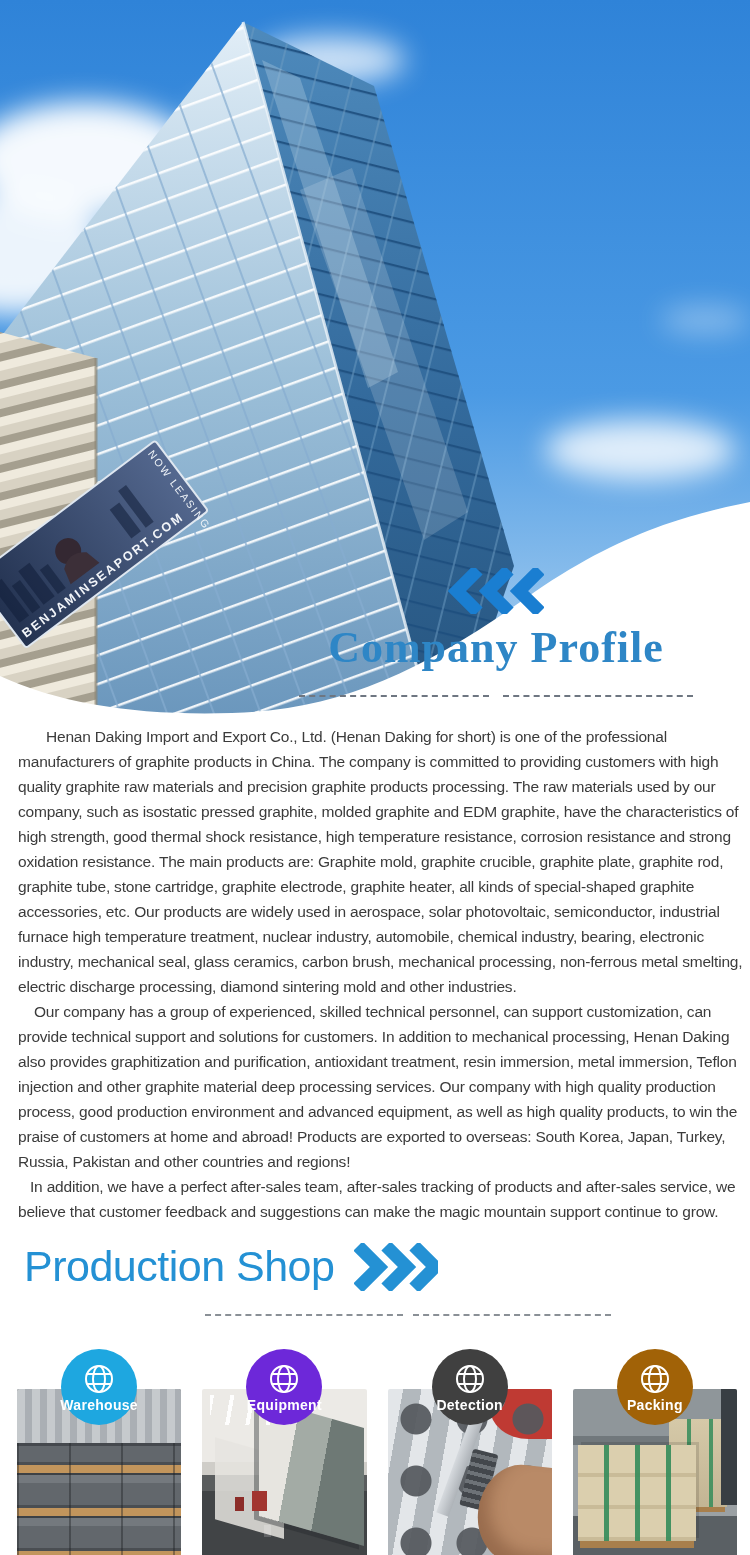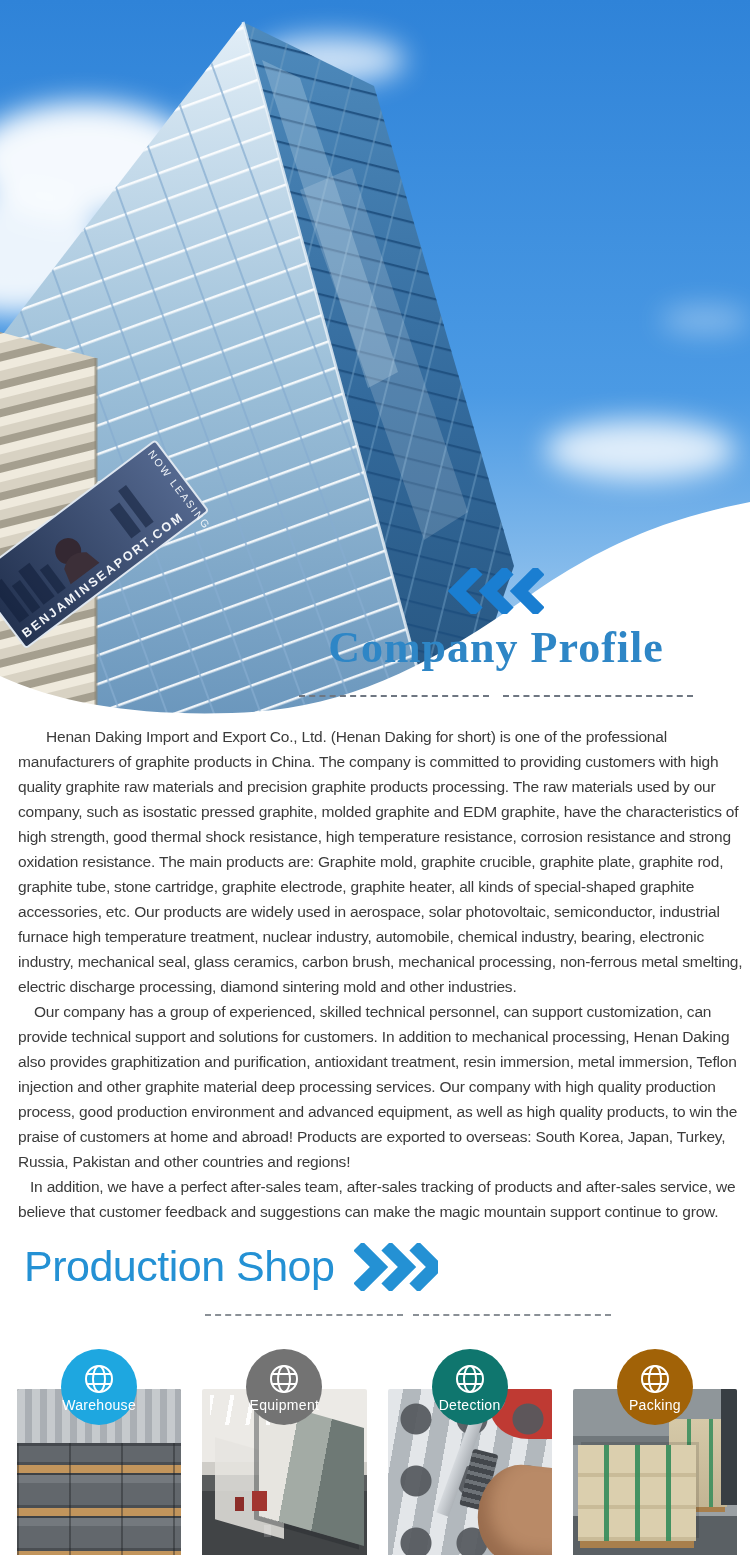--- a/index.html
+++ b/index.html
@@ -28,21 +28,21 @@
   .prod-title { margin:0; font-size:43px; font-weight:400; letter-spacing:-0.5px; color:#2491d4; }
   .prod-dash { margin:14px 0 0 205px; white-space:nowrap; }
   .prod-dash .dash { width:198px; border-top-color:#8a9096; }
   .prod-dash .dash + .dash { margin-left:10px; }
 
   .cards { display:flex; gap:21px; padding:0 13px 0 17px; margin-top:26px; }
   .card { flex:1; min-width:0; }
   .badge { width:76px; height:76px; border-radius:50%; margin:0 auto; position:relative; z-index:2;
            display:flex; flex-direction:column; align-items:center; justify-content:center; color:#fff; }
   .badge .globe { display:block; }
-  .badge-label { font-size:14px; font-weight:400; letter-spacing:0.3px; margin-top:0px; }
+  .badge-label { font-size:14px; font-weight:700; letter-spacing:0.3px; margin-top:0px; }
 
   .photo { position:relative; margin-top:-36px; height:182px; overflow:hidden; border-radius:2px; }
 
   
   .photo-warehouse {
     background:
       repeating-linear-gradient(90deg, rgba(25,28,31,.38) 0 2px, rgba(255,255,255,0) 2px 52px),
       repeating-linear-gradient(180deg, #74797e 0 8px, #62676c 8px 30px, #4a4e52 30px 33px, #c2955c 33px 41px, #3d4145 41px 43px);
   }
   .photo-warehouse::before { content:""; position:absolute; left:0; right:0; top:0; height:54px;
@@ -225,36 +225,36 @@
             <ellipse cx="18" cy="18" rx="6" ry="13"></ellipse>
           <line x1="5.5" y1="13" x2="30.5" y2="13"></line>
             <line x1="5.5" y1="23" x2="30.5" y2="23"></line>
         </svg>
         <div class="badge-label">Warehouse</div>
       </div>
       <div class="photo photo-warehouse" title="graphite blocks stacked on wooden pallets"></div>
     </div>
 
     <div class="card">
-      <div class="badge" style="background: #737373;">
+      <div class="badge" style="background: #6d28d9;">
         <svg class="globe" width="36" height="36" viewBox="0 0 36 36" fill="none" stroke="#ffffff" stroke-width="2">
           <circle cx="18" cy="18" r="13"></circle>
             <ellipse cx="18" cy="18" rx="6" ry="13"></ellipse>
           <line x1="5.5" y1="13" x2="30.5" y2="13"></line>
             <line x1="5.5" y1="23" x2="30.5" y2="23"></line>
         </svg>
         <div class="badge-label">Equipment</div>
       </div>
       <div class="photo photo-equipment" title="row of CNC machines in workshop">
         <div class="eq-lights"></div>
       </div>
     </div>
 
     <div class="card">
-      <div class="badge" style="background: #0f766e;">
+      <div class="badge" style="background: #404040;">
         <svg class="globe" width="36" height="36" viewBox="0 0 36 36" fill="none" stroke="#ffffff" stroke-width="2">
           <circle cx="18" cy="18" r="13"></circle>
             <ellipse cx="18" cy="18" rx="6" ry="13"></ellipse>
           <line x1="5.5" y1="13" x2="30.5" y2="13"></line>
             <line x1="5.5" y1="23" x2="30.5" y2="23"></line>
         </svg>
         <div class="badge-label">Detection</div>
       </div>
       <div class="photo photo-detection" title="caliper measuring threaded graphite part">
         <div class="dt-discs"></div>

